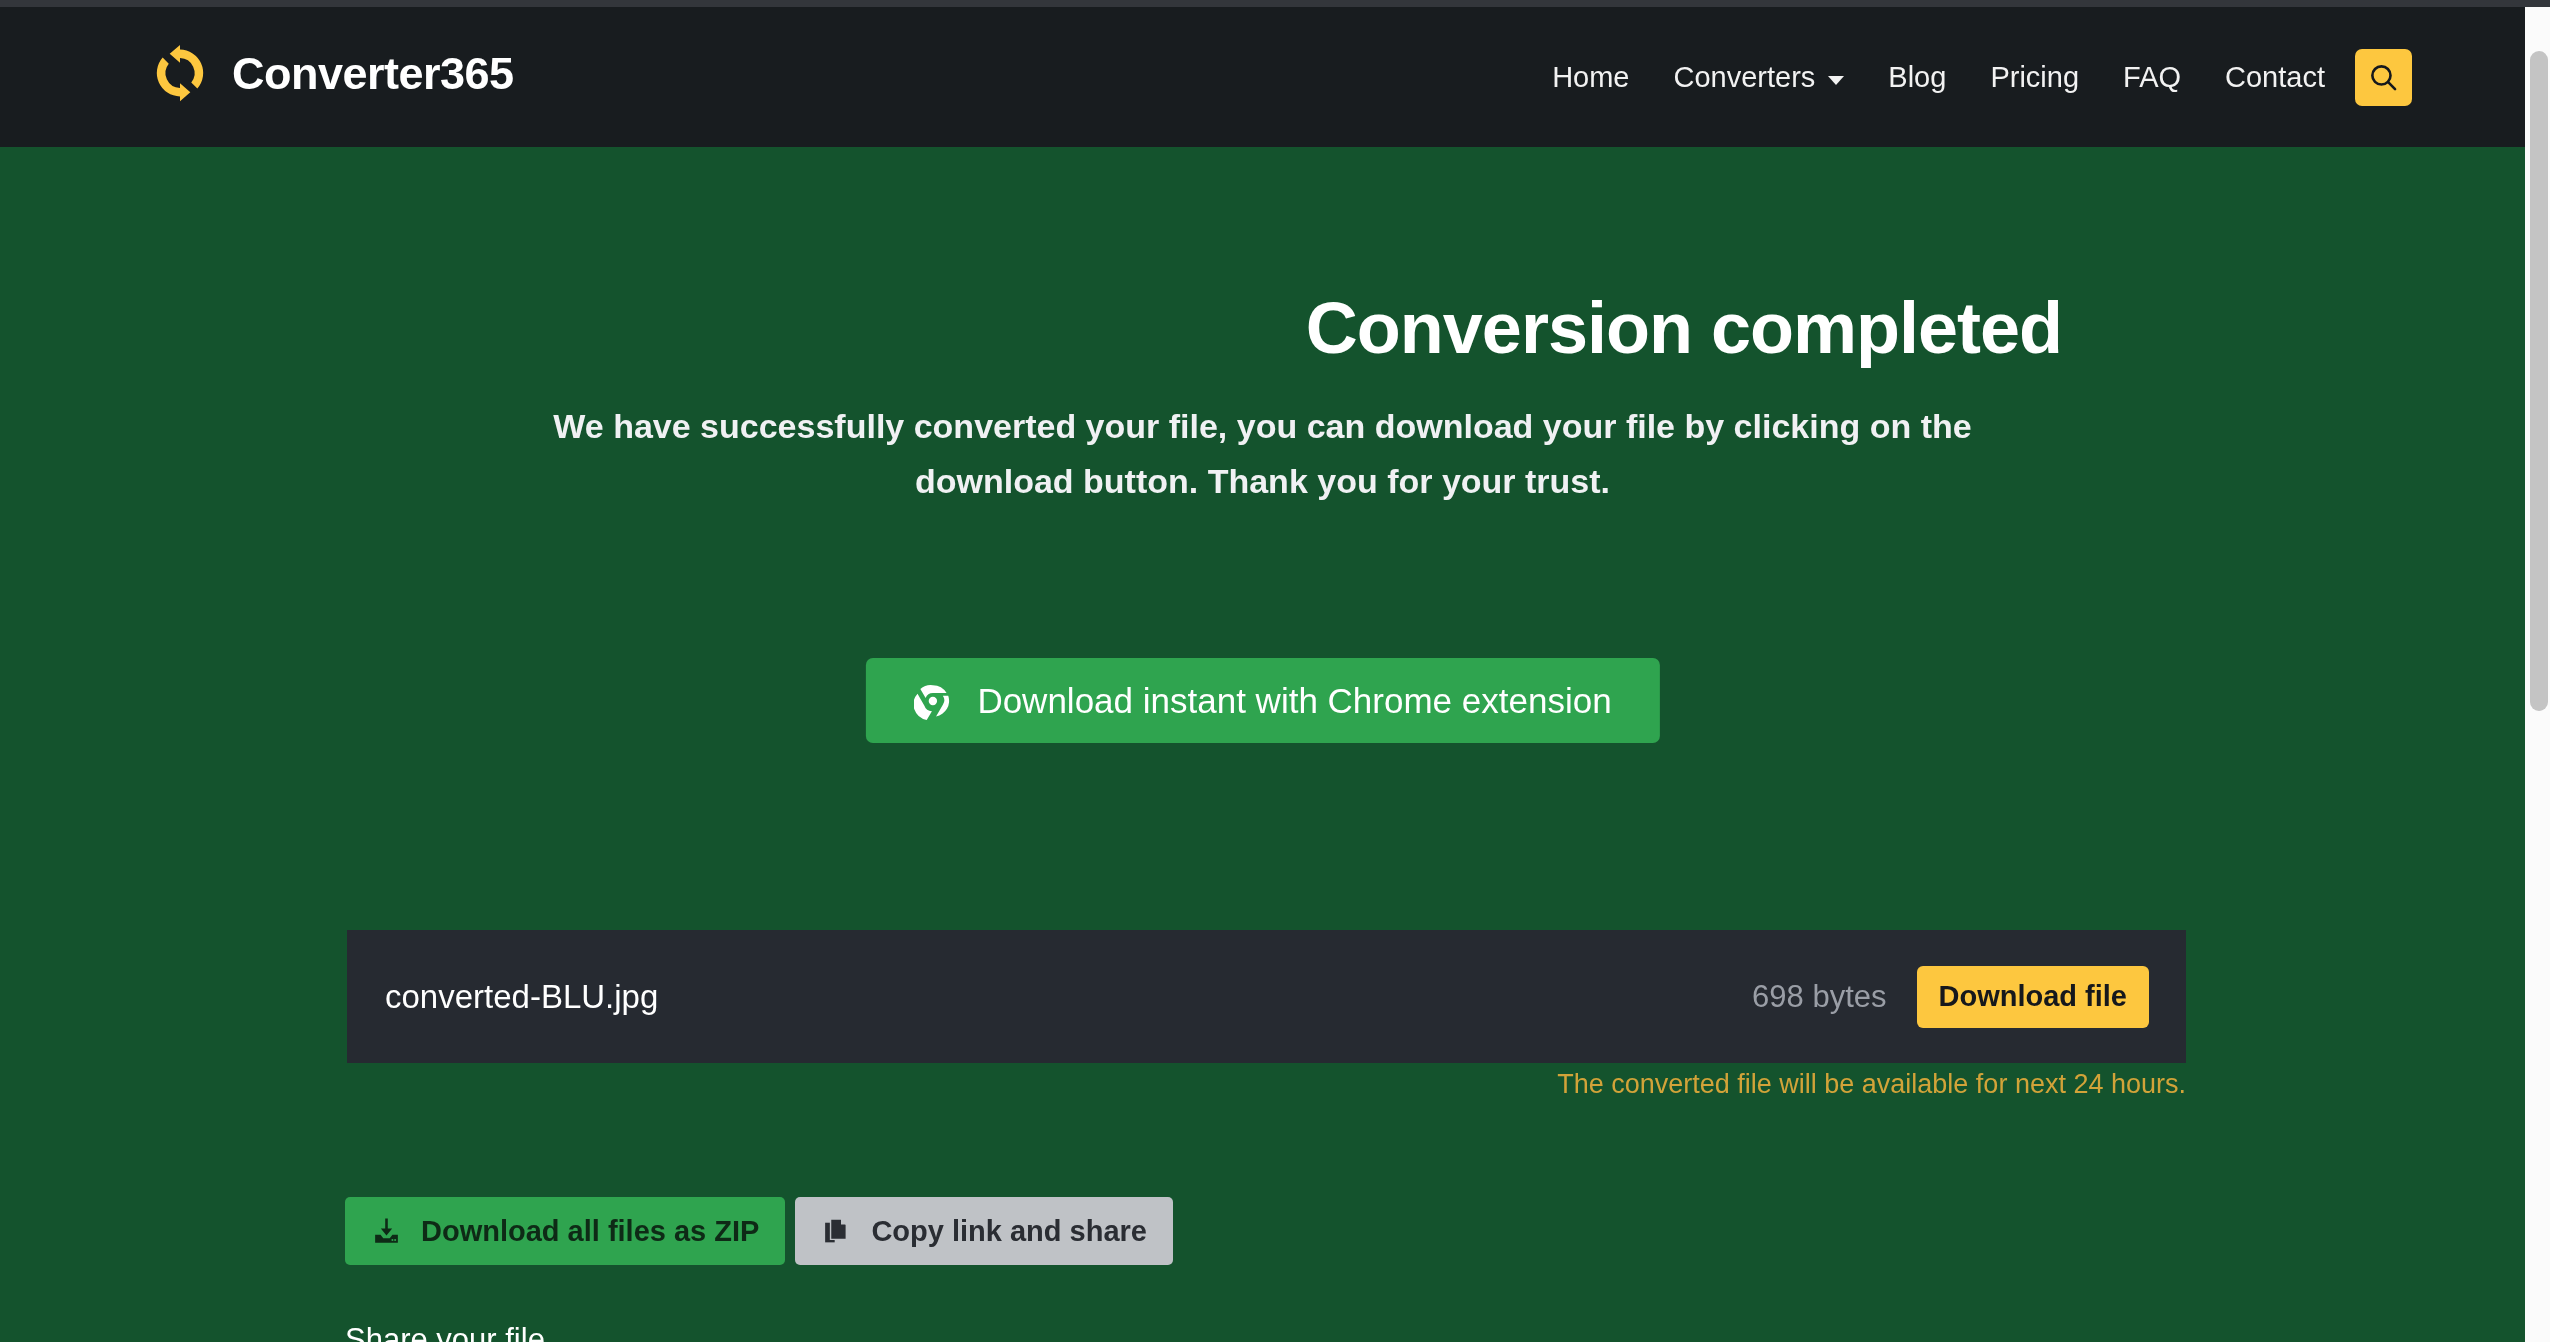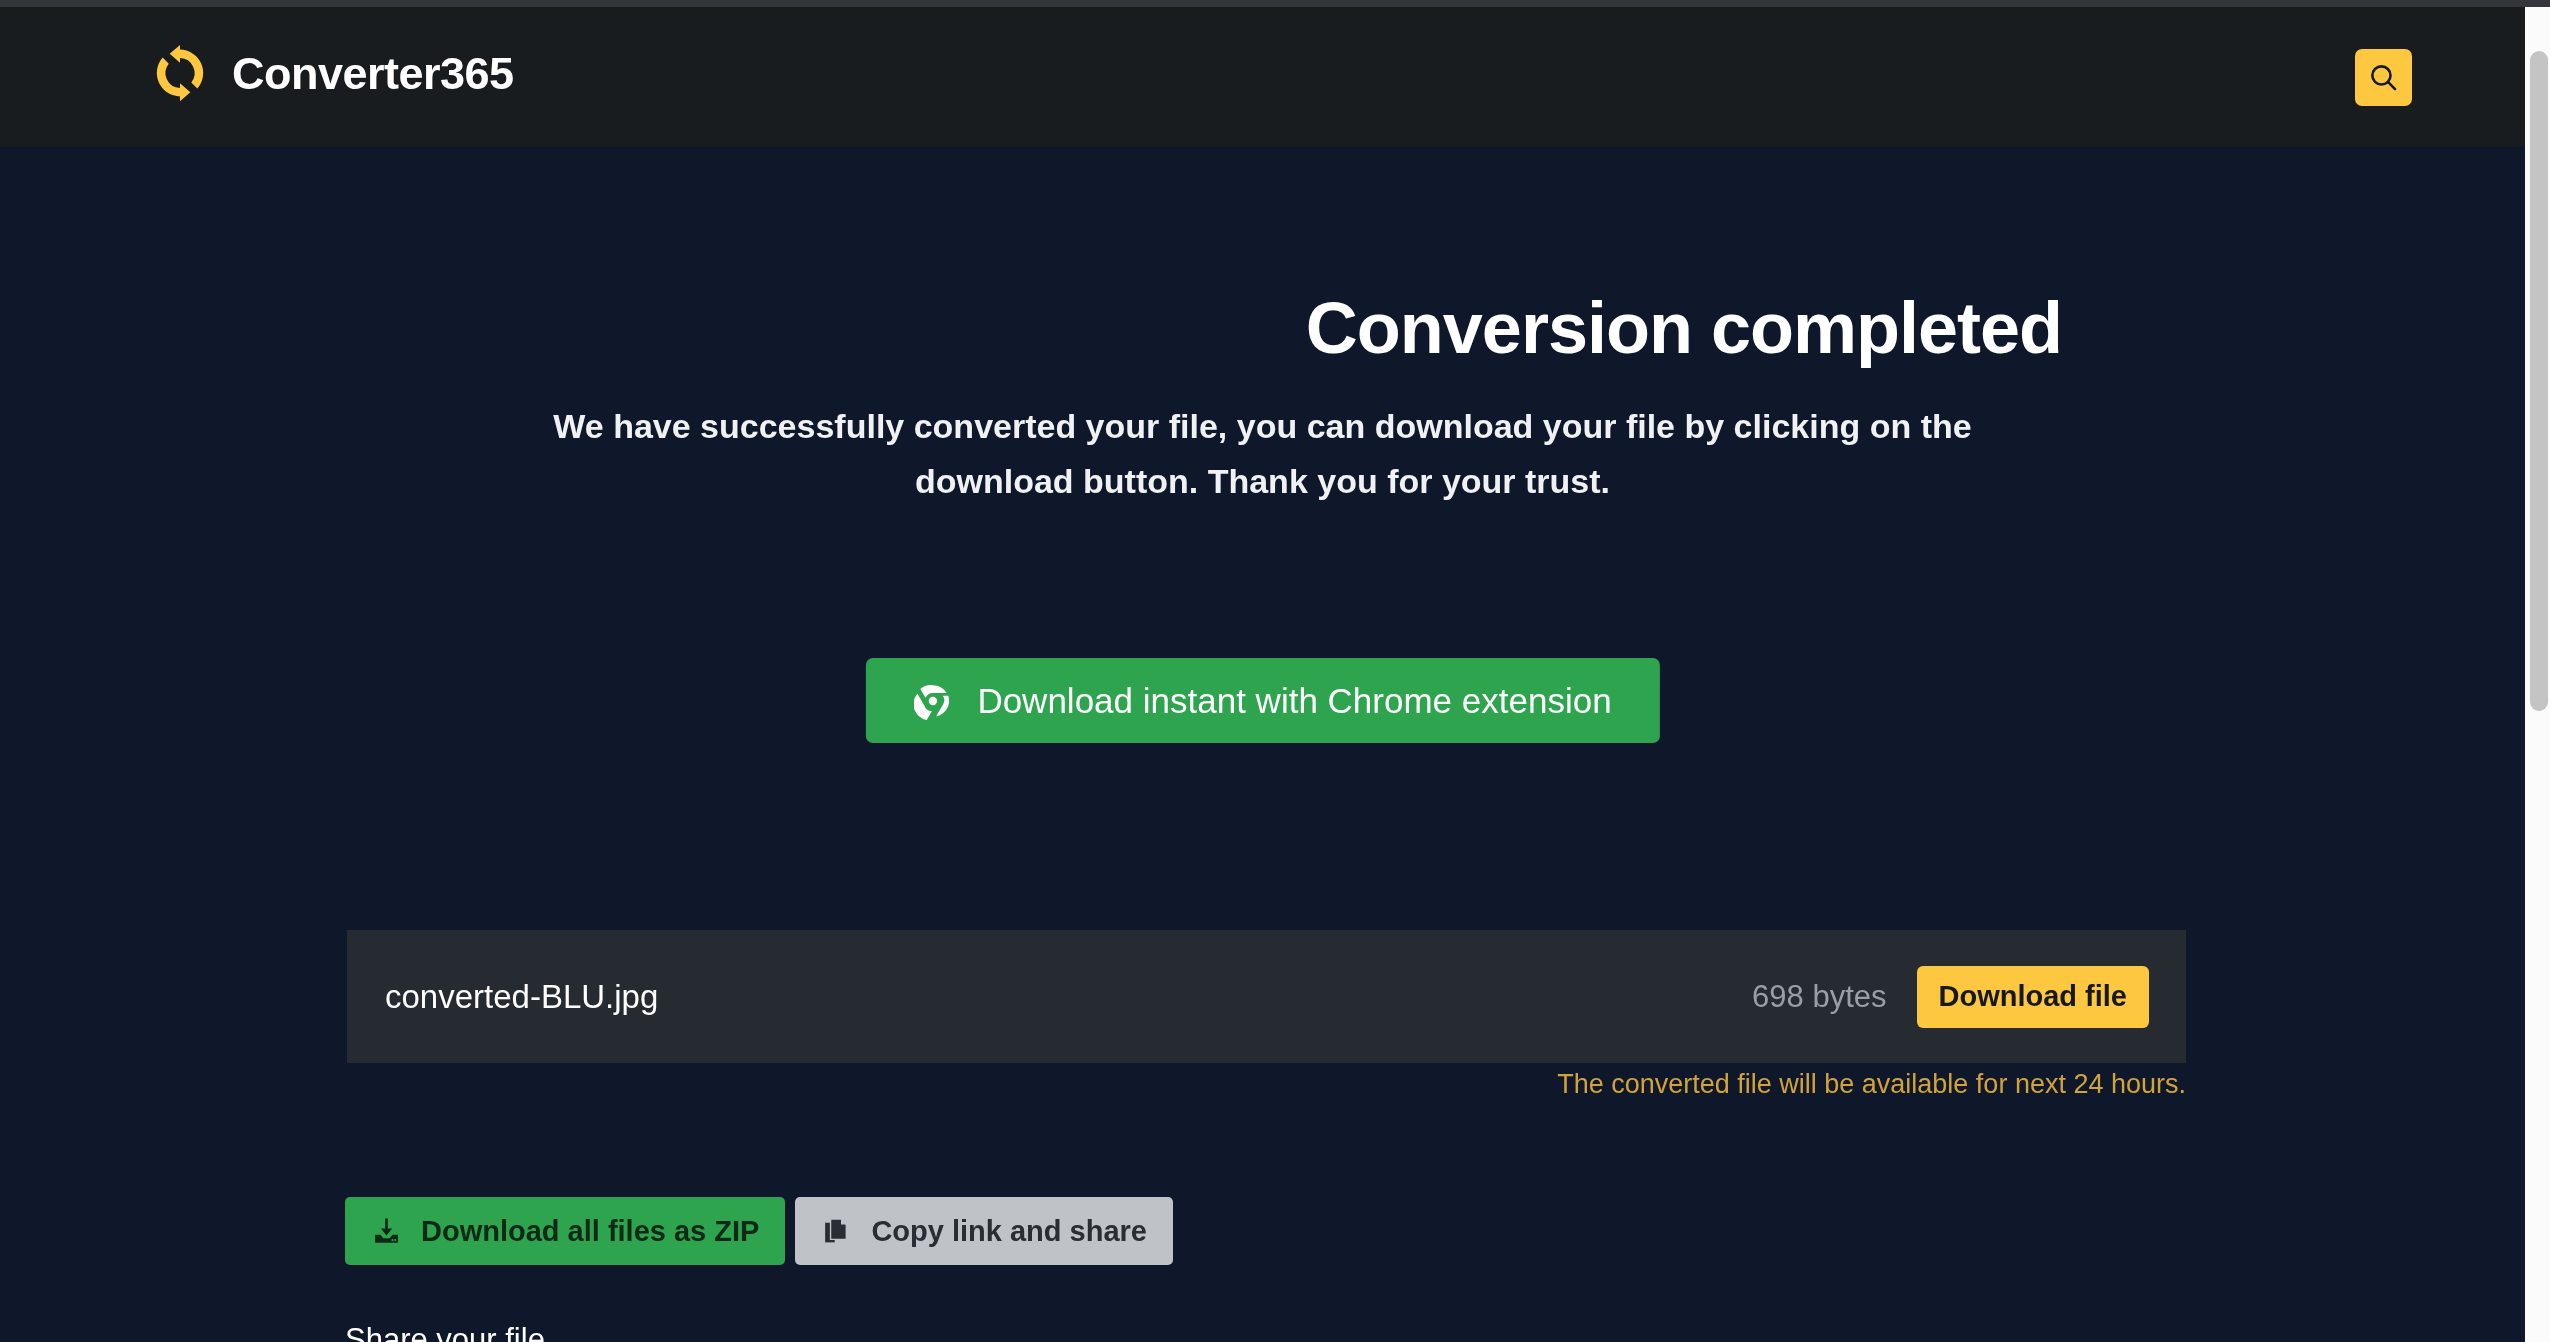--- a/index.html
+++ b/index.html
@@ -13,21 +13,21 @@
   
   #browser-chrome-top {
     position:absolute; top:0; left:0; width:2550px; height:7px;
     background:#33363b;
   }
 
   
   #viewport {
     position:absolute; top:7px; left:0;
     width:2525px; height:1335px;
-    background:#0f172a;
+    background:#14532d;
     overflow:hidden;
   }
 
   
   #scrollbar-track {
     position:absolute; top:7px; right:0;
     width:25px; height:1335px;
     background:#fbfbfb;
   }
   #scrollbar-thumb {
@@ -165,20 +165,41 @@
   <header id="site-header">
 
     <a id="logo-block">
       <svg id="logo-mark" viewBox="0 0 64 64">
         <path d="M32 7 L32 2 L21 11.5 L32 21 L32 16 A16 16 0 0 1 44 42 L50.5 48.5 A25 25 0 0 0 32 7 Z" fill="#fdc73f"></path>
         <path d="M32 57 L32 62 L43 52.5 L32 43 L32 48 A16 16 0 0 1 20 22 L13.5 15.5 A25 25 0 0 0 32 57 Z" fill="#fdc73f"></path>
       </svg>
       <span id="logo-text">Converter365</span>
     </a>
 
+    <nav id="main-nav">
+      <span class="nav-link">
+        <span>Home</span>
+      </span>
+      <span class="nav-link">
+        <span>Converters</span>
+        <i class="caret"></i>
+      </span>
+      <span class="nav-link">
+        <span>Blog</span>
+      </span>
+      <span class="nav-link">
+        <span>Pricing</span>
+      </span>
+      <span class="nav-link">
+        <span>FAQ</span>
+      </span>
+      <span class="nav-link">
+        <span>Contact</span>
+      </span>
+    </nav>
 
     <button id="search-button">
       <svg width="33" height="33" viewBox="0 0 24 24">
         <circle cx="10.5" cy="10.5" r="6.6" fill="none" stroke="#16181c" stroke-width="1.9"></circle>
         <line x1="15.4" y1="15.4" x2="20.4" y2="20.4" stroke="#16181c" stroke-width="1.9" stroke-linecap="round"></line>
       </svg>
     </button>
   </header>
 
   <main>

